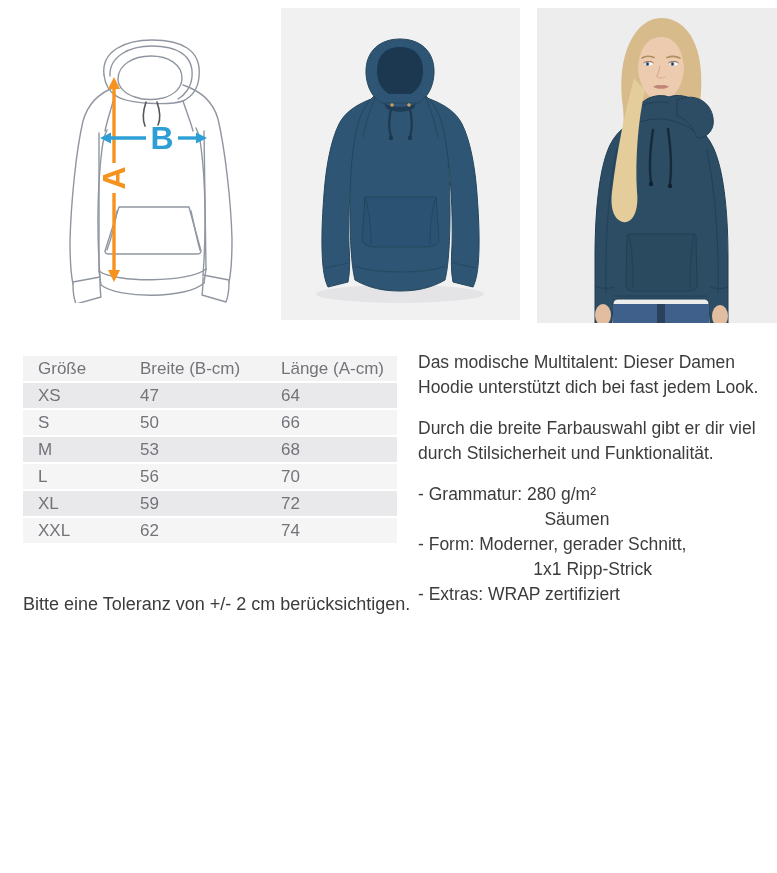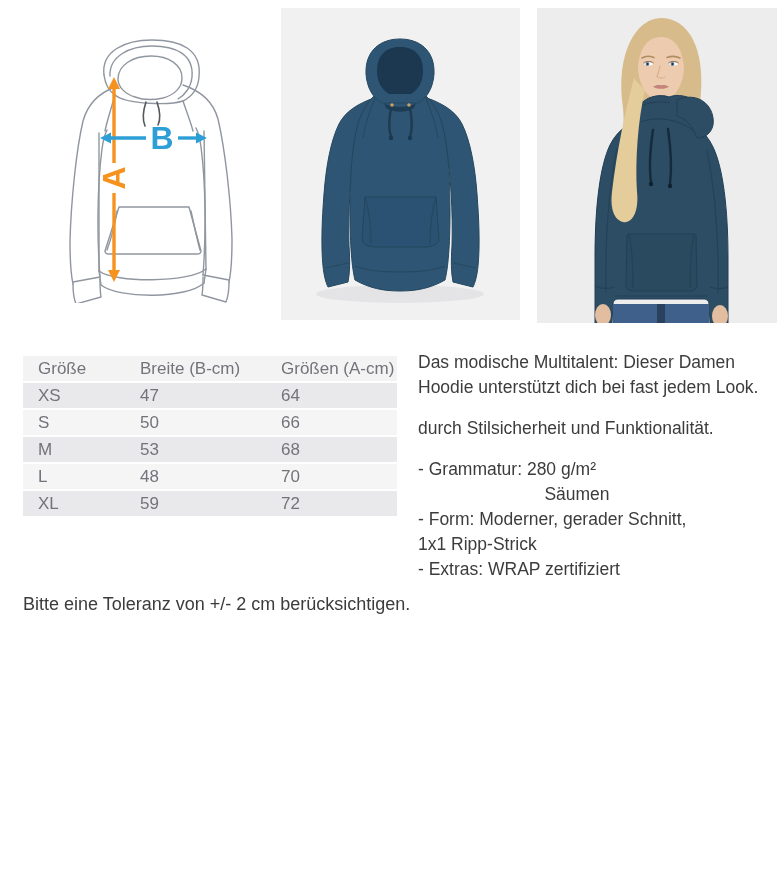--- a/index.html
+++ b/index.html
@@ -61,21 +61,21 @@
     position:absolute;left:23px;top:576px;
     font-size:18px;color:var(--text-dark);white-space:nowrap;
   }
 
   
   .desc{position:absolute;left:418px;top:350px;width:352px;
     font-size:17.5px;line-height:25px;color:var(--text-dark);}
   .para{margin:0 0 16px 0;}
   .dline{white-space:nowrap;}
   .wrap-center{text-align:center;padding-right:34px;}
-  .wrap-center-left{text-align:left;padding-right:118px;}
+  .wrap-center-left{text-align:right;padding-right:118px;}
 </style>
 </head>
 <body>
 
 <figure class="diagram-fig">
   <svg viewBox="0 0 200 268" width="200" height="268">
 
     <g class="outline">
 
       <path d="M49,40 C46,16 70,5 97,5 C125,5 147,14 144,42 C143,54 136,62 128,66"></path>
@@ -230,62 +230,68 @@
   <table>
     <colgroup>
         <col style="width:102px">
         <col style="width:141px">
         <col style="width:131px">
       </colgroup>
     <thead>
       <tr>
           <th>Größe</th>
           <th>Breite (B-cm)</th>
-          <th>Größen (A-cm)</th>
+          <th>Länge (A-cm)</th>
         </tr>
     </thead>
     <tbody>
         <tr>
           <td>XS</td>
           <td>47</td>
           <td>64</td>
         </tr>
         <tr>
           <td>S</td>
           <td>50</td>
           <td>66</td>
         </tr>
         <tr>
           <td>M</td>
           <td>53</td>
           <td>68</td>
         </tr>
         <tr>
           <td>L</td>
-          <td>48</td>
+          <td>56</td>
           <td>70</td>
         </tr>
         <tr>
           <td>XL</td>
           <td>59</td>
           <td>72</td>
+        </tr>
+        <tr>
+          <td>XXL</td>
+          <td>62</td>
+          <td>74</td>
         </tr>
       </tbody>
   </table>
 </div>
 
 <p class="tolerance-note">Bitte eine Toleranz von +/- 2 cm berücksichtigen.</p>
 
 <div class="desc">
   <div>
       <div class="para">
         <div class="dline">Das modische Multitalent: Dieser Damen</div>
         <div class="dline">Hoodie unterstützt dich bei fast jedem Look.</div>
       </div>
       <div class="para">
+        <div class="dline">Durch die breite Farbauswahl gibt er dir viel</div>
         <div class="dline">durch Stilsicherheit und Funktionalität.</div>
       </div>
     </div>
   <div>
       <div class="dline">- Grammatur: 280 g/m²</div>
       <div class="dline wrap-center">Säumen</div>
       <div class="dline">- Form: Moderner, gerader Schnitt,</div>
       <div class="dline wrap-center-left">1x1 Ripp-Strick</div>
       <div class="dline">- Extras: WRAP zertifiziert</div>
     </div>

